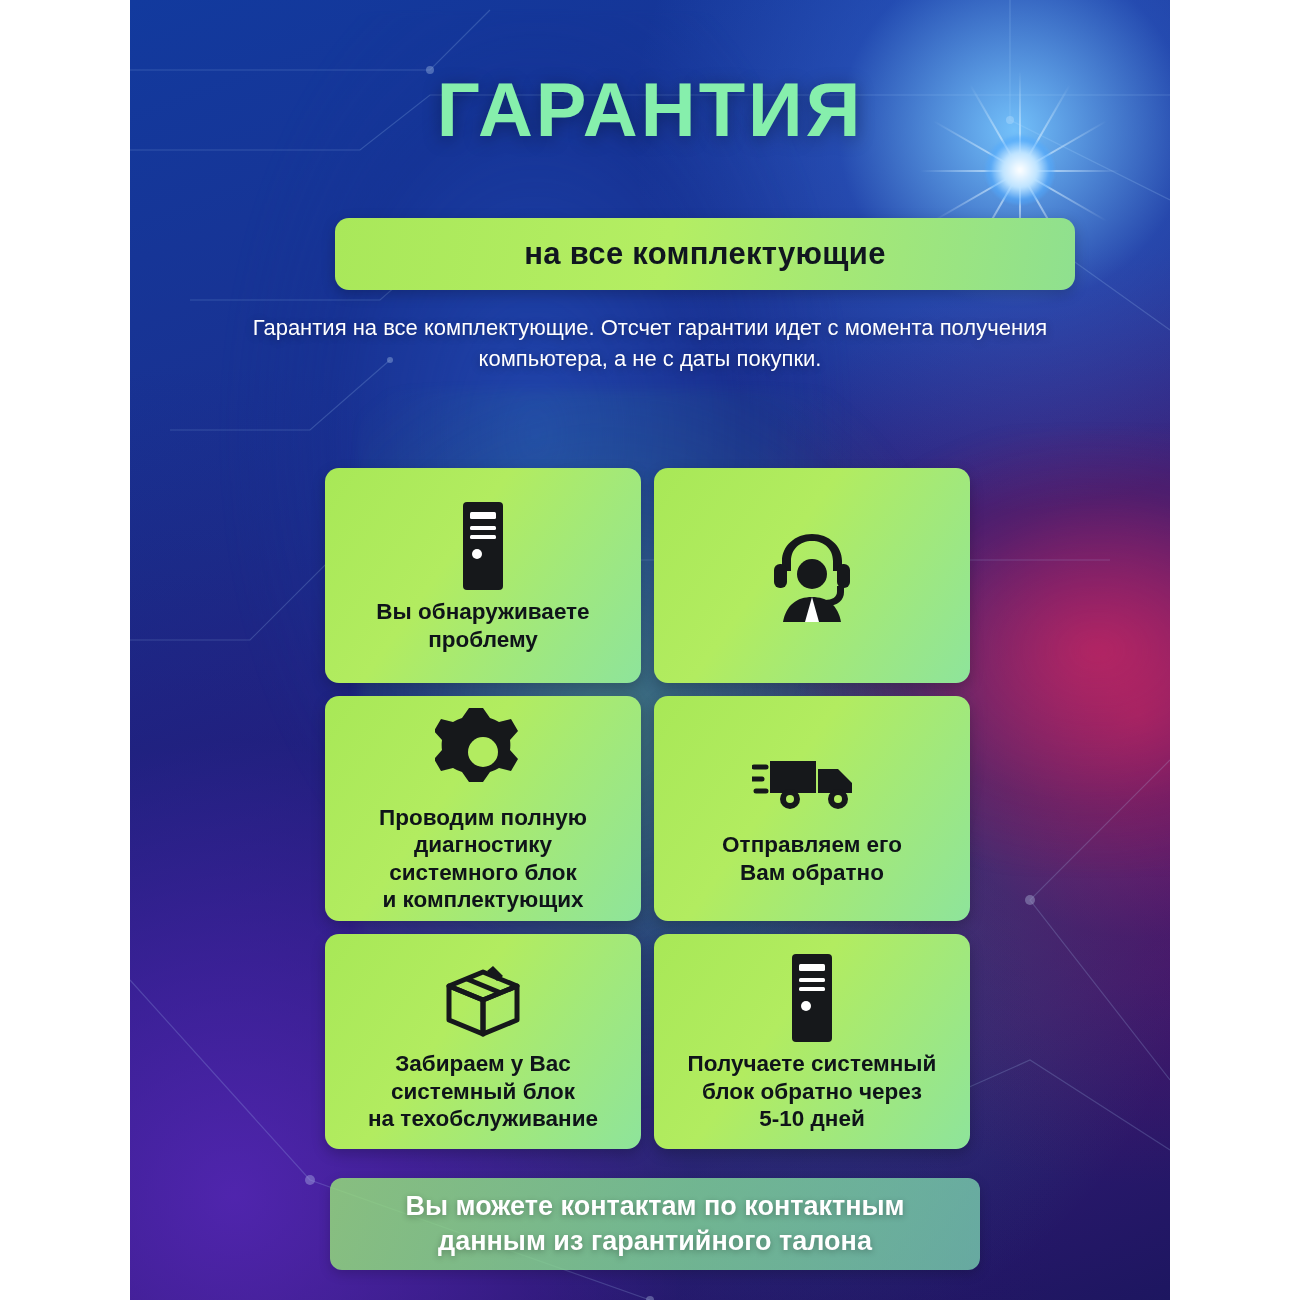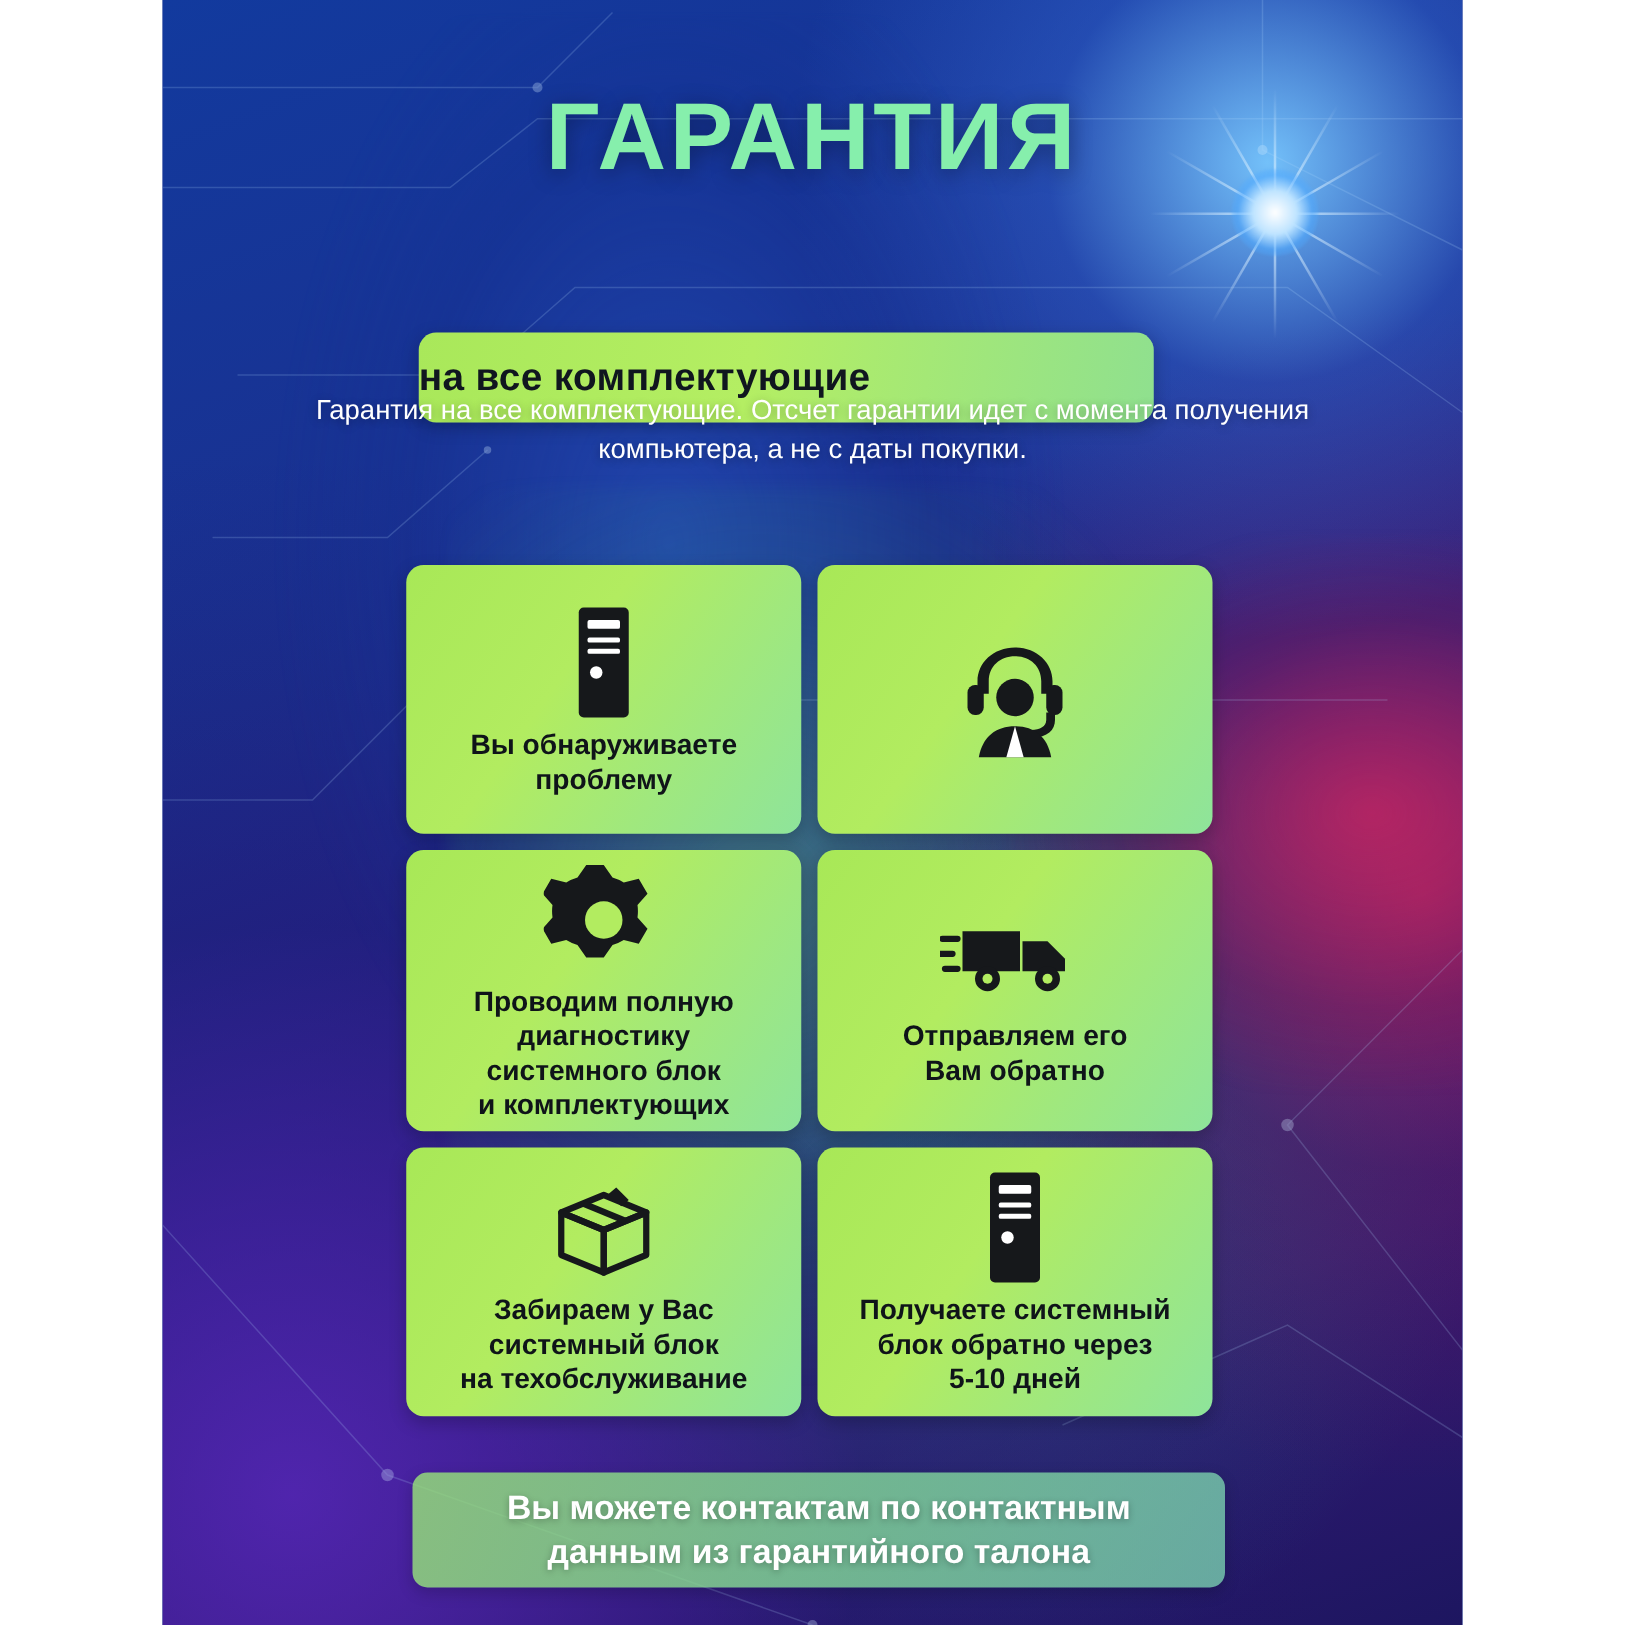--- a/index.html
+++ b/index.html
@@ -111,28 +111,28 @@
     font-size: 76px;
     font-weight: bold;
     letter-spacing: 3px;
     text-shadow: 0 3px 18px rgba(0,0,0,0.35);
   }
 
   .subtitle-pill {
     position: absolute;
     top: 218px;
     left: 205px;
-    width: 588px;
+    width: 740px;
     height: 72px;
     border-radius: 14px;
     background: linear-gradient(100deg, #a9e85a 0%, #b4ee63 45%, #8fe08f 100%);
     display: flex;
     align-items: center;
+    justify-content: center;
     box-shadow: 0 4px 14px rgba(0,0,0,0.22);
-    margin-top: 48px;
   }
   .subtitle-pill span {
     font-size: 31px;
     font-weight: bold;
     color: #10161f;
     letter-spacing: 0.3px;
   }
 
   .lead {
     position: absolute;
@@ -142,21 +142,21 @@
     text-align: center;
     color: #ffffff;
     font-size: 22px;
     line-height: 1.42;
     text-shadow: 0 2px 8px rgba(0,0,0,0.3);
   }
 
   
   .cards {
     position: absolute;
-    top: 452px;
+    top: 468px;
     left: 195px;
     width: 660px;
     display: grid;
     grid-template-columns: 316px 316px;
     grid-template-rows: 215px 225px 215px;
     column-gap: 28px;
     row-gap: 20px;
     gap: 13px;
   }
   .card {

